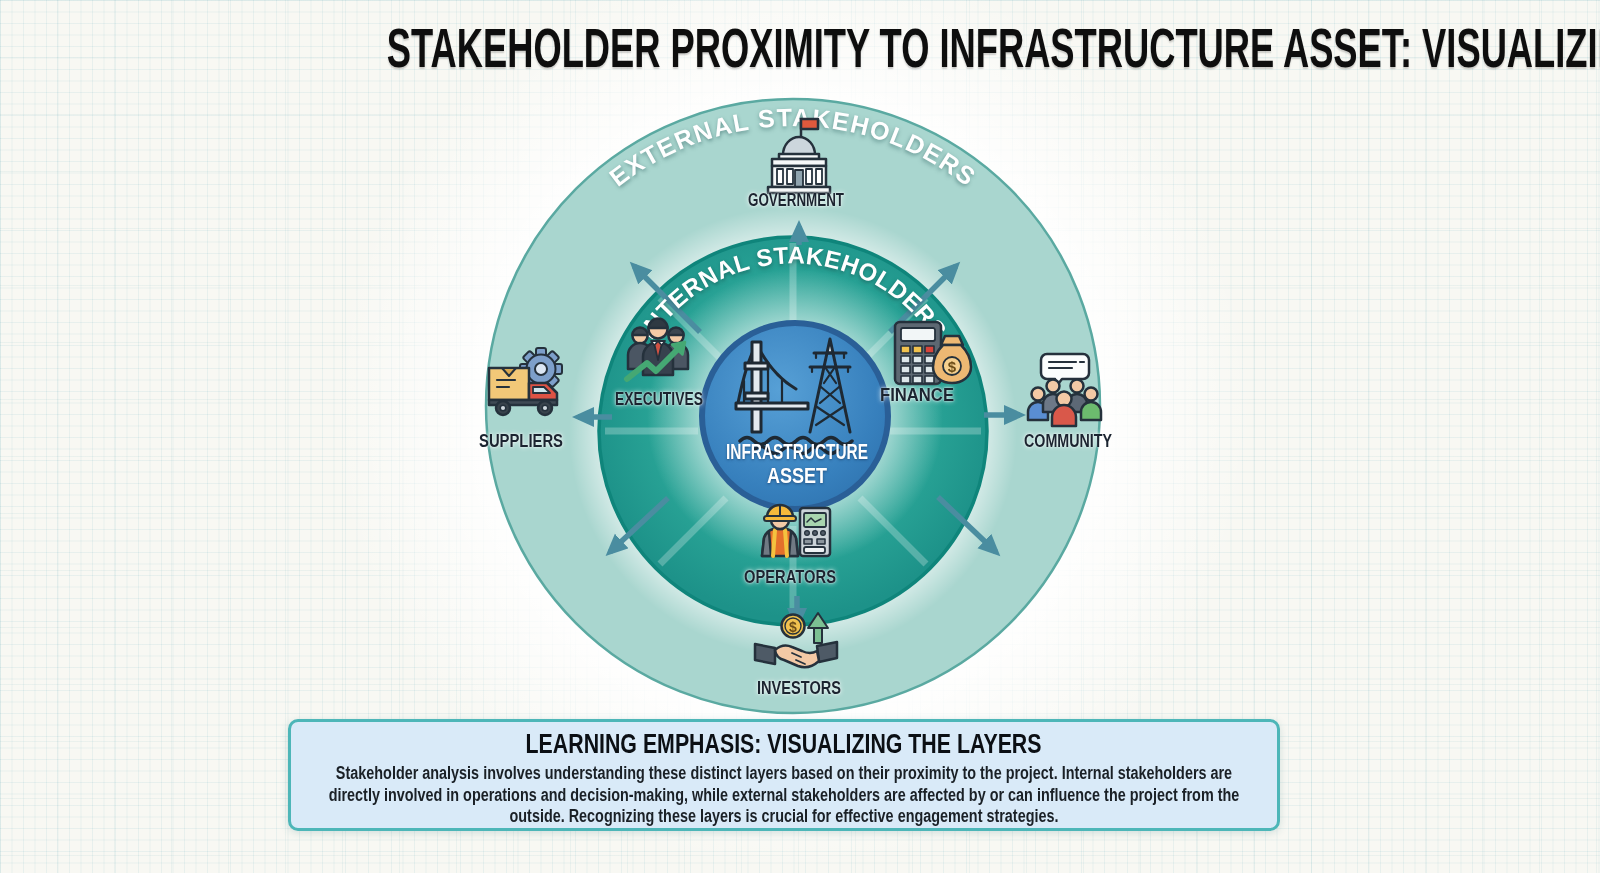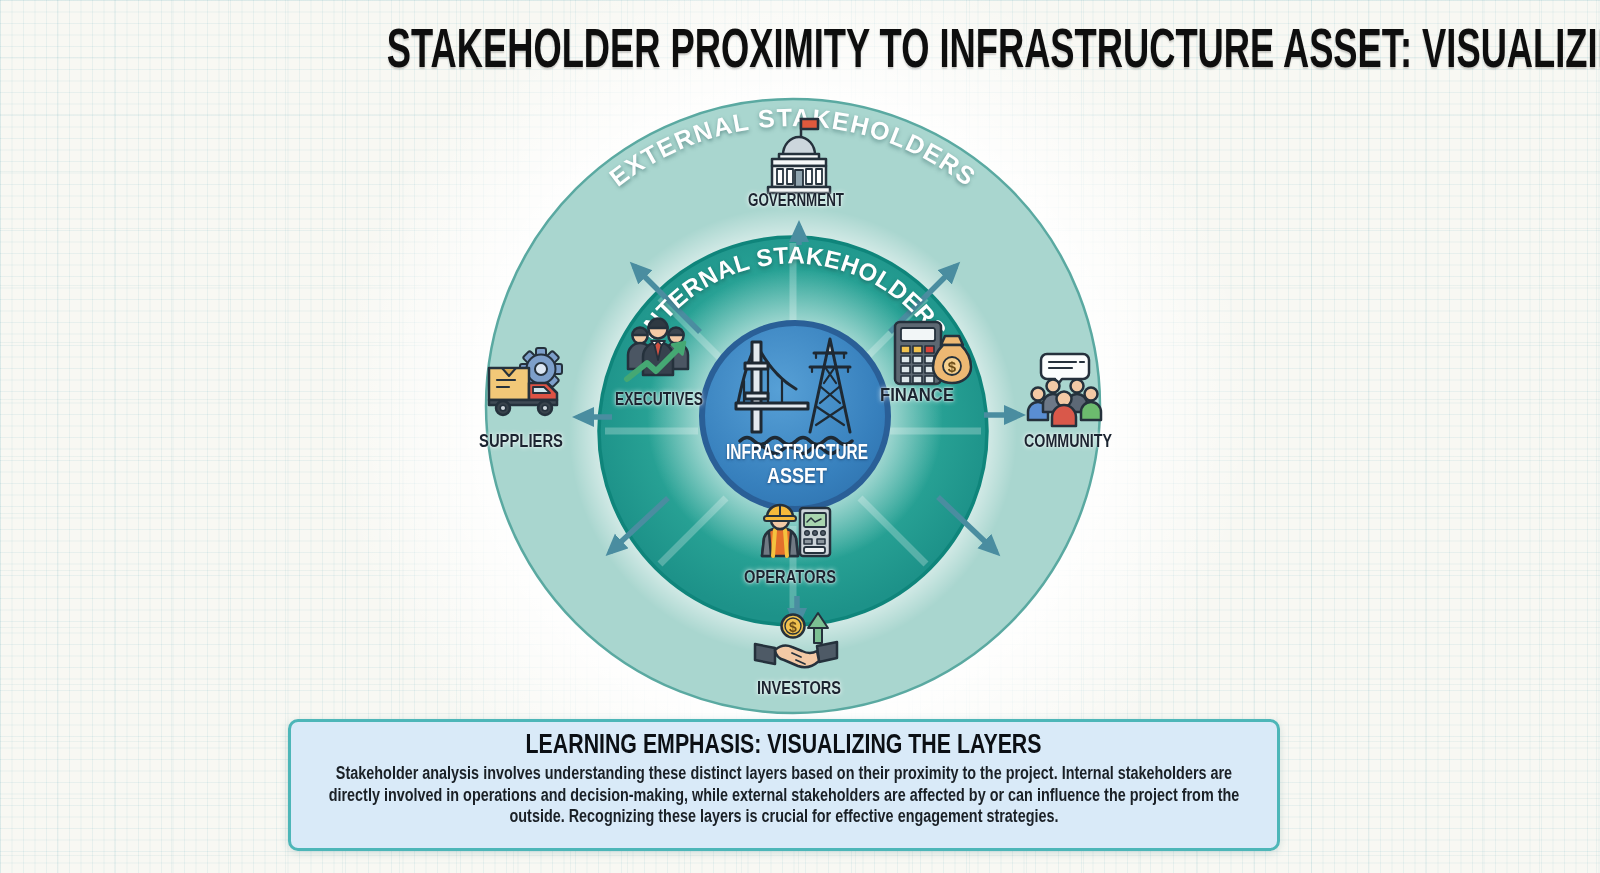--- a/index.html
+++ b/index.html
@@ -21,21 +21,21 @@
     text-shadow:0 2px 2px rgba(0,0,0,0.18);
   }
   .page-title .squeeze{display:inline-block;transform:scaleX(0.66);transform-origin:center;letter-spacing:0px;}
   .diagram-svg{position:absolute;left:0;top:0;width:1600px;height:873px;}
   svg text{font-family:"Liberation Sans",sans-serif;font-weight:bold;}
   .lbl{font-size:18px;fill:#1b2430;text-shadow:0 0 6px rgba(255,255,255,0.9),0 0 2px rgba(255,255,255,0.9);}
   .arc-ext{font-size:25px;fill:#ffffff;letter-spacing:1.5px;text-shadow:0 2px 4px rgba(40,90,90,0.5);}
   .arc-int{font-size:24px;fill:#ffffff;letter-spacing:0.5px;text-shadow:0 2px 4px rgba(20,70,65,0.5);}
   .ctr-txt{fill:#ffffff;font-size:22px;text-shadow:0 1px 3px rgba(20,50,90,0.6);}
   .learning-box{
-    position:absolute;left:288px;top:719px;width:992px;height:132px;box-sizing:border-box;
+    position:absolute;left:288px;top:719px;width:992px;height:112px;box-sizing:border-box;
     background:#d9eaf8;border:3.5px solid #4db6b8;border-radius:10px;
     box-shadow:0 2px 8px rgba(40,110,115,0.18);
     padding-top:7px;overflow:hidden;
   }
   .lb-title{text-align:center;font-size:27px;font-weight:bold;color:#0b0f14;white-space:nowrap;}
   .lb-title .squeeze{display:inline-block;transform:scaleX(0.79);transform-origin:center;}
   .lb-body-wrap{width:125%;transform:scaleX(0.8);transform-origin:0 50%;margin-top:3px;}
   .lb-body{
     text-align:center;font-size:18px;font-weight:bold;color:#1a2026;
     line-height:1.2;padding:0 28px;

